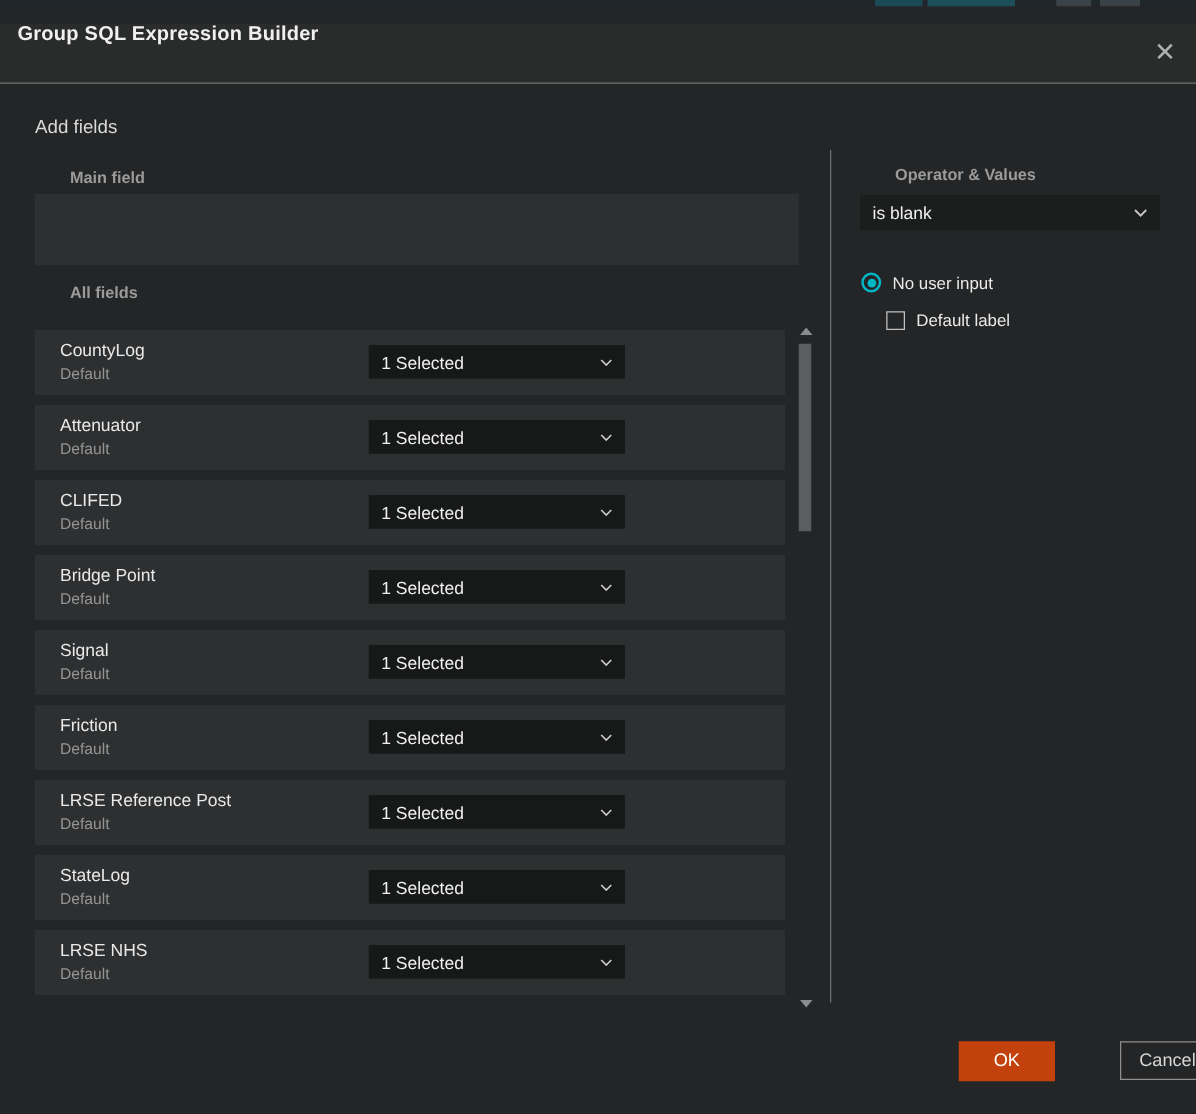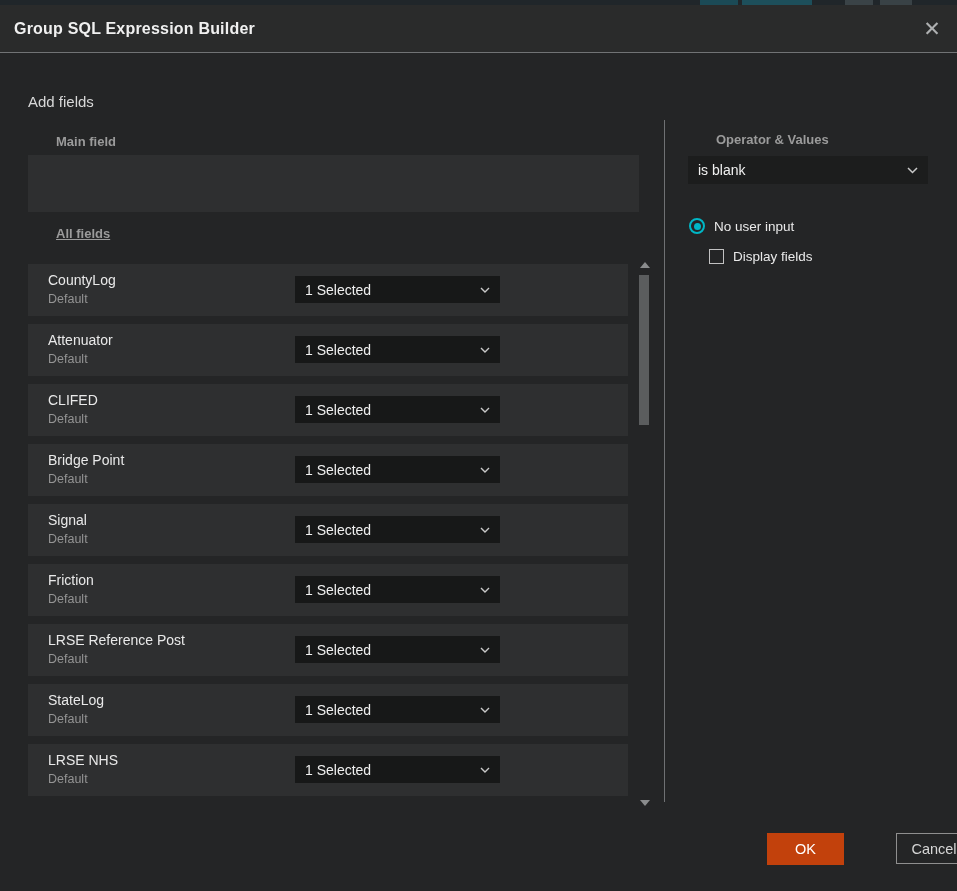--- a/index.html
+++ b/index.html
@@ -12,23 +12,23 @@
   }
 
   
   .backdrop-strip { position:absolute; top:0; left:0; width:957px; height:6px; background:#20262a; }
   .backdrop-frag { position:absolute; top:0; height:6px; }
 
   
   .dialog { position:absolute; top:5px; left:0; width:957px; height:886px; background:#242526; }
 
   .dialog-header {
-    position:absolute; top:0; left:0; width:100%; height:48px;
+    position:absolute; top:14px; left:0; width:100%; height:48px;
     background:#2a2b2b; border-bottom:1px solid #717375;
-    display:flex; align-items:center;
+    display:flex; 
   }
   .dialog-title { margin-left:14px; font-size:16px; font-weight:700; color:#f0f0f0; letter-spacing:.2px; }
   .close-btn {
     position:absolute; right:13px; top:12px; width:24px; height:24px;
     color:#aeb0b1; font-size:21px; font-weight:300; line-height:24px; text-align:center;
     cursor:pointer; user-select:none;
   }
 
   .section-heading { position:absolute; left:28px; font-size:15px; font-weight:400; color:#d8d8d8; }
   .sub-label { position:absolute; left:28px; font-size:13px; font-weight:700; color:#9b9b9b;margin-left:28px; }
@@ -105,21 +105,21 @@
     <div class="dialog-title">Group SQL Expression Builder</div>
     <div class="close-btn">✕</div>
   </div>
 
   <div class="section-heading" style="top:88px;">Add fields</div>
 
   <div class="sub-label" style="top:129px;">Main field</div>
   <div class="main-panel">
   </div>
 
-  <div class="sub-label" style="top:221px;text-decoration:underline;">All fields</div>
+  <div class="sub-label" style="top:221px;">All fields</div>
   <div class="rows" id="rows-container">
     <div class="field-row">
       <div class="fname">CountyLog</div>
       <div class="fsub">Default</div>
       <div class="dropdown">
         <span>1 Selected</span>
         <span class="chev">
           <svg width="10" height="6" viewBox="0 0 10 6">
               <polyline points="1,1 5,5 9,1" fill="none" stroke="#c9c9c9" stroke-width="1.4"></polyline>
             </svg>
@@ -252,19 +252,19 @@
 
   <div class="radio-row">
     <div class="radio-outer">
         <div class="radio-dot"></div>
       </div>
     <div class="lbl">No user input</div>
   </div>
 
   <div class="check-row">
     <div class="checkbox"></div>
-    <div class="lbl">Display fields</div>
+    <div class="lbl">Default label</div>
   </div>
 
   <button class="btn-ok">OK</button>
   <button class="btn-cancel">Cancel</button>
 
 </div>
 
 </body></html>

